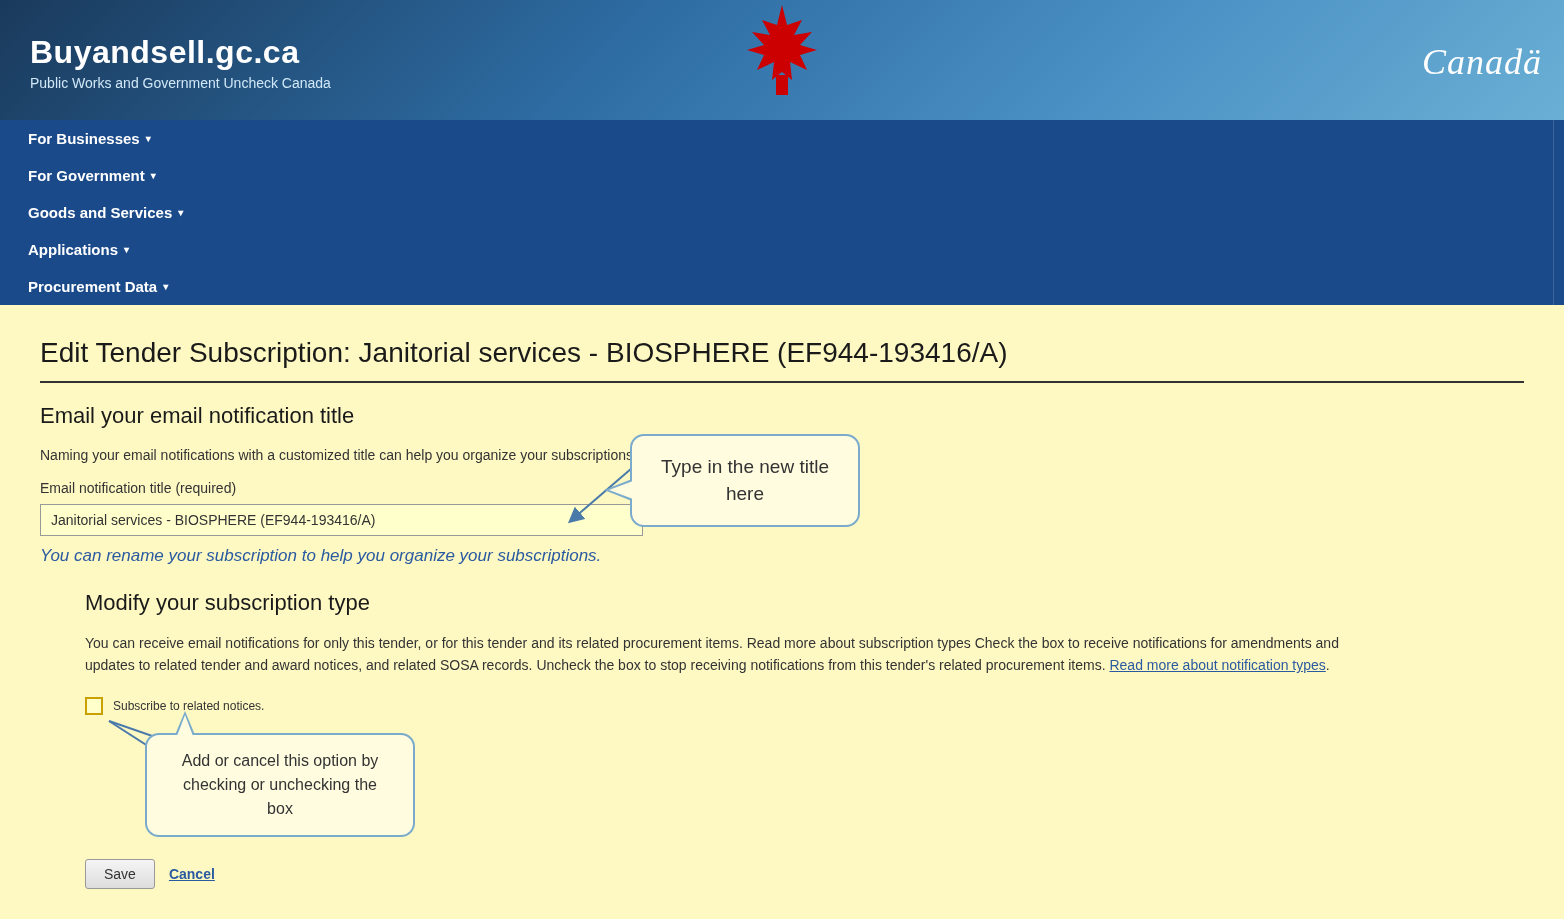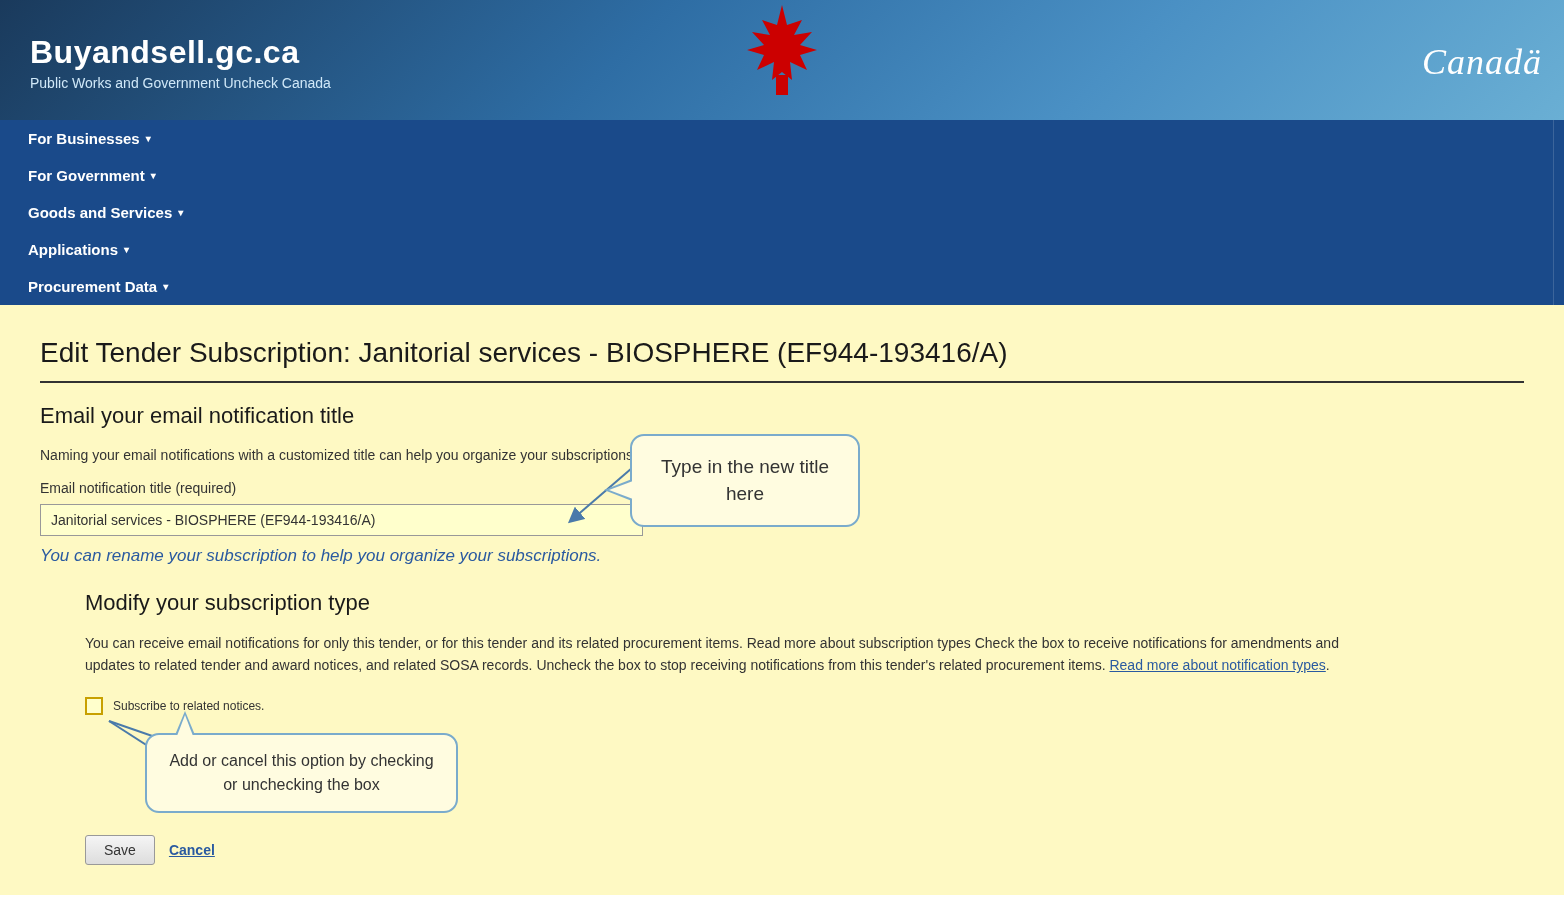--- a/index.html
+++ b/index.html
@@ -251,21 +251,21 @@
       <input type="checkbox" class="checkbox-input" style="">
       <span class="checkbox-label">Subscribe to related notices.</span>
     </div>
 
     <div style="position: relative; margin-bottom: 22px;">
 
       <svg style="position:absolute; left:14px; top:-12px; overflow:visible; pointer-events:none;" width="200" height="60">
         <line x1="10" y1="0" x2="80" y2="45" stroke="#4a7aaa" stroke-width="2"></line>
         <line x1="10" y1="0" x2="140" y2="45" stroke="#4a7aaa" stroke-width="2"></line>
       </svg>
-      <div style="margin-left: 60px; background: #fffce0; border: 2px solid #7aabcc; border-radius: 14px; padding: 14px 22px; font-size: 16px; color: #333; text-align: center; width: 313px; line-height: 1.5; position: relative;">
+      <div style="margin-left: 60px; background: #fffce0; border: 2px solid #7aabcc; border-radius: 14px; padding: 14px 22px; font-size: 16px; color: #333; text-align: center; width: 270px; line-height: 1.5; position: relative;">
         
         <div style="position: absolute; left: 28px; top: -24px; width: 0; height: 0; border-left: 10px solid transparent; border-right: 10px solid transparent; border-bottom: 24px solid #7aabcc;"></div>
         <div style="position: absolute; left: 30px; top: -20px; width: 0; height: 0; border-left: 8px solid transparent; border-right: 8px solid transparent; border-bottom: 21px solid #fffce0;"></div>
         <span>Add or cancel this option by checking or unchecking the box</span>
       </div>
     </div>
 
     <div class="button-row">
       <button class="save-button">Save</button>
       <a class="cancel-link">Cancel</a>

